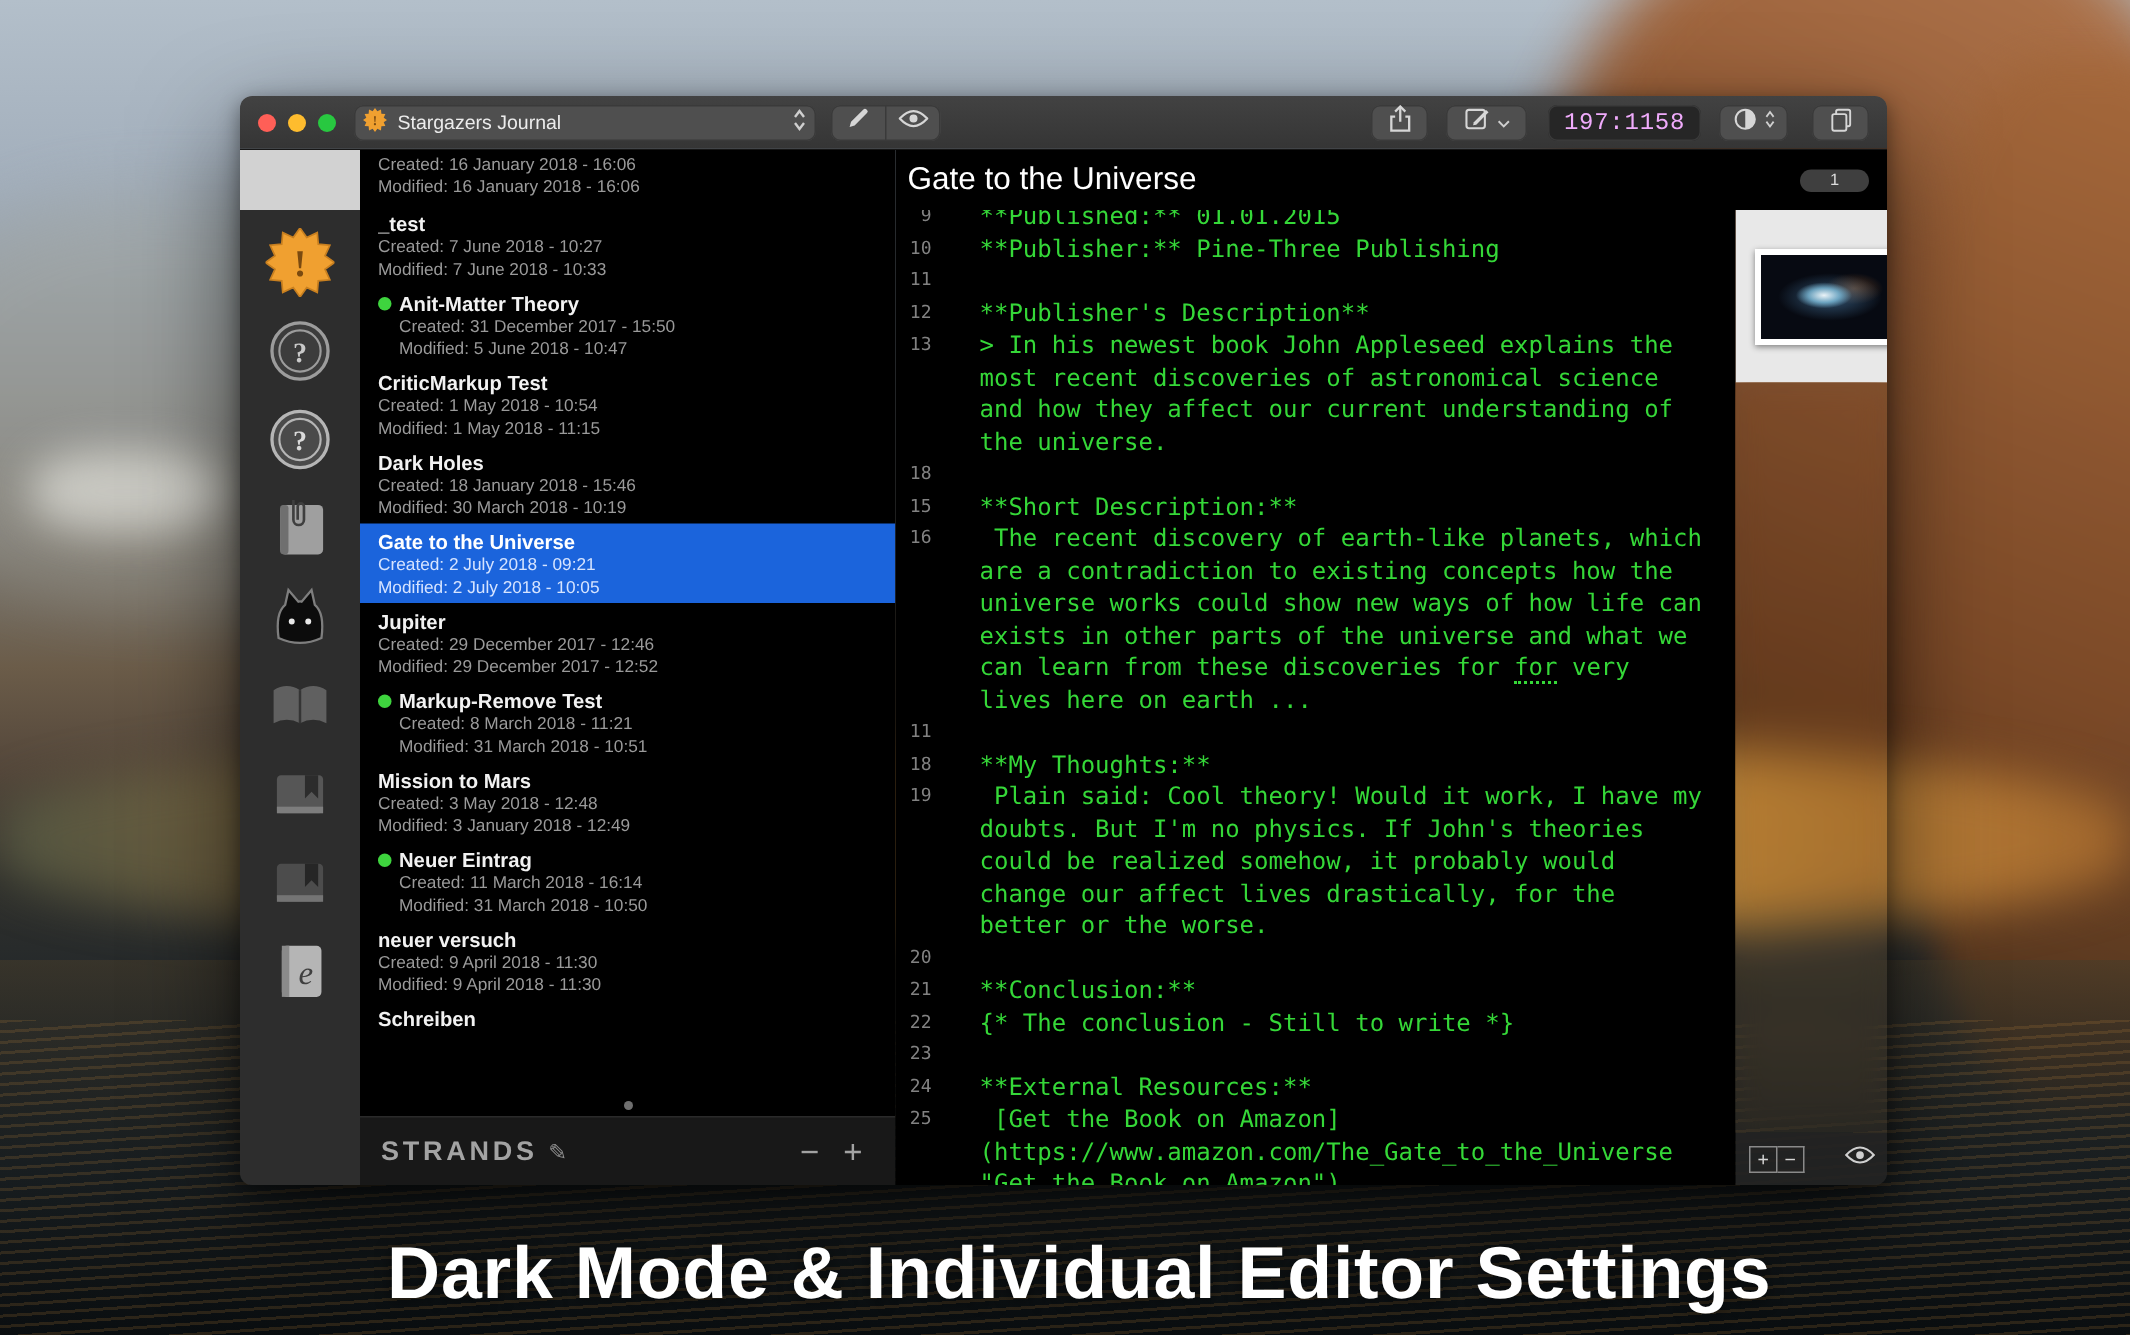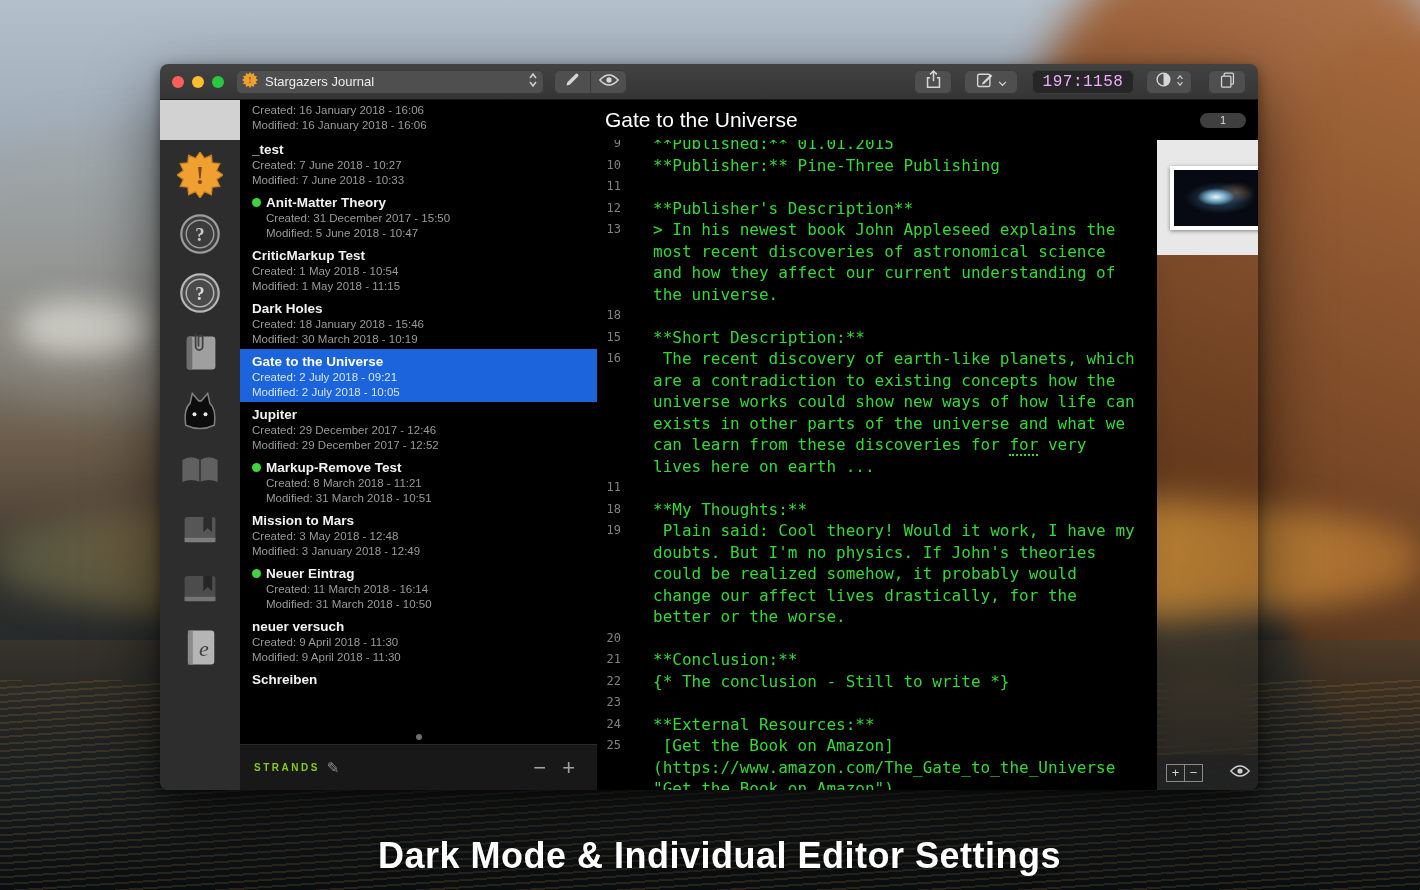--- a/index.html
+++ b/index.html
@@ -11,21 +11,21 @@
   .cliff-right{right:-70px;top:-60px;width:470px;height:620px;background:linear-gradient(205deg,#b5764a 0%,#95582f 40%,#6e3f20 75%,#513019 100%);filter:blur(20px);opacity:.95;}
   .cliff-edge{right:-90px;top:40px;width:240px;height:700px;background:linear-gradient(200deg,#a86a3c,#7c4a28 60%,#4f3118);filter:blur(12px);opacity:.9;}
   .mountain-left{left:-70px;top:130px;width:420px;height:270px;background:linear-gradient(180deg,#a3abae,#8a8478);filter:blur(22px);opacity:.85;}
   .snow-left{left:20px;top:300px;width:130px;height:55px;background:rgba(232,232,226,.65);filter:blur(14px);}
   .autumn{left:0;right:0;top:490px;height:140px;border-radius:0;background:linear-gradient(90deg,rgba(90,95,70,.75) 0%,rgba(150,110,60,.85) 25%,rgba(205,140,55,.95) 55%,rgba(220,160,70,.95) 75%,rgba(165,105,45,.9) 100%);filter:blur(16px);}
   .water{position:absolute;left:0;right:0;bottom:0;height:250px;background:linear-gradient(180deg,rgba(70,60,42,.55) 0%,rgba(25,30,32,.92) 55%,rgba(10,14,16,1) 100%);}
   .reflect{position:absolute;left:0;right:0;bottom:0;height:210px;background:repeating-linear-gradient(176deg,rgba(210,145,62,.16) 0 2px,transparent 2px 7px);}
   .glow{position:absolute;left:14%;bottom:190px;width:330px;height:70px;background:radial-gradient(ellipse,rgba(235,215,175,.45),transparent 70%);filter:blur(8px);}
 
   
-  .caption{position:absolute;left:0;right:0;bottom:13px;text-align:center;font-size:36px;font-weight:bold;color:#ffffff;letter-spacing:.5px;text-shadow:0 2px 10px rgba(0,0,0,.55);margin-left:19px;}
+  .caption{position:absolute;left:0;right:0;bottom:13px;text-align:center;font-size:49px;font-weight:bold;color:#ffffff;letter-spacing:.5px;text-shadow:0 2px 10px rgba(0,0,0,.55);margin-left:19px;}
 
   
   .window{position:absolute;left:160px;top:64px;width:1098px;height:726px;border-radius:8px;overflow:hidden;box-shadow:0 28px 70px rgba(0,0,0,.6),0 4px 14px rgba(0,0,0,.45);}
 
   .titlebar{height:36px;background:linear-gradient(#424242,#353535);border-bottom:1px solid #161616;display:flex;align-items:center;padding:0 12px;box-sizing:border-box;}
   .traffic{display:flex;gap:8px;margin-right:12px;}
   .tl{width:12px;height:12px;border-radius:50%;}
   .tl.red{background:#ff5f57;}.tl.yellow{background:#febc2e;}.tl.green{background:#28c840;}
 
   .journal-dd{width:308px;height:24px;background:#4f4f4f;border-radius:6px;display:flex;align-items:center;gap:7px;padding:0 6px;box-sizing:border-box;color:#ececec;font-size:13px;cursor:default;box-shadow:inset 0 0 0 1px #3a3a3a;}
@@ -56,21 +56,21 @@
   .note-item.partial{height:37px;padding-top:3px;}
   .note-item.selected{background:#1b64dc;}
   .nt{font-size:13.5px;font-weight:bold;color:#f2f2f2;line-height:17px;white-space:nowrap;overflow:hidden;}
   .nd{font-size:11.5px;color:#9a9a9a;line-height:15px;white-space:nowrap;overflow:hidden;}
   .note-item.selected .nt{color:#ffffff;}
   .note-item.selected .nd{color:#d6e4ff;}
   .dot{position:absolute;left:12px;top:8px;width:9px;height:9px;border-radius:50%;background:#3ed43e;}
   .note-item.with-dot{padding-left:26px;}
   .page-dot{position:absolute;left:50%;bottom:50px;width:6px;height:6px;margin-left:-3px;border-radius:50%;background:#6f6f6f;}
   .note-footer{position:absolute;left:0;right:0;bottom:0;height:46px;background:#181818;border-top:1px solid #2a2a2a;display:flex;align-items:center;padding:0 14px;box-sizing:border-box;}
-  .brand{font-size:10px;font-weight:bold;letter-spacing:2.5px;color:#84cc16;}
+  .brand{font-size:18px;font-weight:bold;letter-spacing:2.5px;color:#a3a3a3;}
   .brand-edit{color:#8f8f8f;font-size:15px;margin-left:7px;}
   .nf-spacer{flex:1;}
   .nf-btn{color:#a2a2a2;font-size:22px;line-height:22px;padding:0 8px;cursor:default;}
 
   
   .main{flex:1;display:flex;flex-direction:column;min-width:0;}
   .editor-head{height:40px;background:#000;display:flex;align-items:center;padding:0 12px 0 8px;box-sizing:border-box;flex:0 0 40px;}
   .ed-title{color:#ffffff;font-size:21px;font-weight:500;white-space:nowrap;}
   .badge{margin-left:auto;min-width:46px;height:15px;border-radius:8px;background:#3f3f3f;color:#dddddd;font-size:11px;display:flex;align-items:center;justify-content:center;box-sizing:border-box;}
   .main-body{flex:1;display:flex;min-height:0;}

